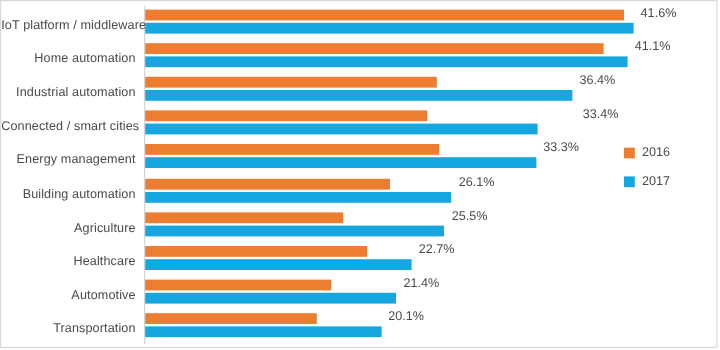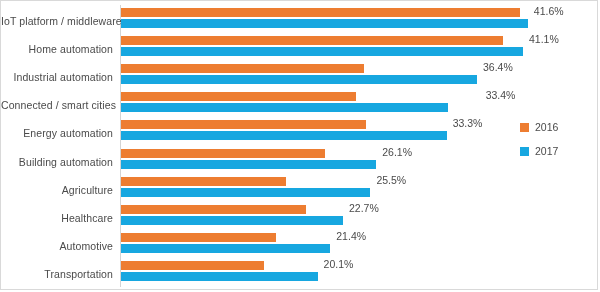--- a/index.html
+++ b/index.html
@@ -109,21 +109,21 @@
           <div class="bar y2017" style="width: 355.992px; background: rgb(23, 167, 224);"></div>
           <div class="val-label" style="left: 481.992px;">36.4%</div>
         </div>
         <div class="row" style="top: 90.3px;">
           <div class="cat-label">Connected / smart cities</div>
           <div class="bar y2016" style="width: 234.72px; background: rgb(237, 125, 49);"></div>
           <div class="bar y2017" style="width: 326.652px; background: rgb(23, 167, 224);"></div>
           <div class="val-label" style="left: 452.652px; margin-left: 32px;">33.4%</div>
         </div>
         <div class="row" style="top: 118.4px;">
-          <div class="cat-label">Energy automation</div>
+          <div class="cat-label">Energy management</div>
           <div class="bar y2016" style="width: 244.5px; background: rgb(237, 125, 49);"></div>
           <div class="bar y2017" style="width: 325.674px; background: rgb(23, 167, 224);"></div>
           <div class="val-label" style="left: 451.674px;">33.3%</div>
         </div>
         <div class="row" style="top: 146.5px;">
           <div class="cat-label">Building automation</div>
           <div class="bar y2016" style="width: 204.402px; background: rgb(237, 125, 49);"></div>
           <div class="bar y2017" style="width: 255.258px; background: rgb(23, 167, 224);"></div>
           <div class="val-label" style="left: 381.258px; text-align: right;">26.1%</div>
         </div>

